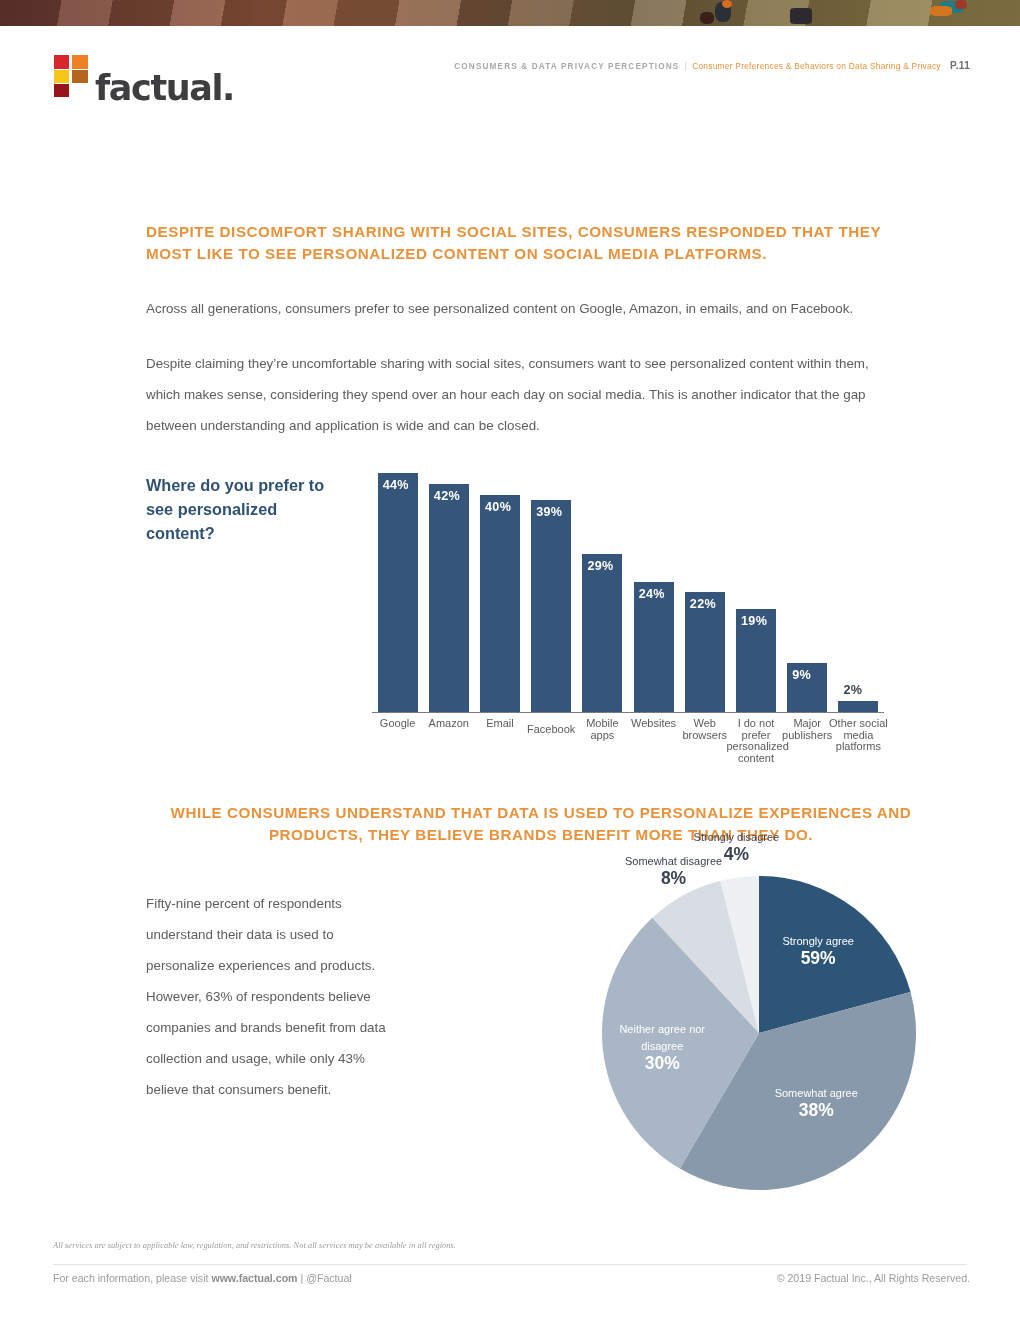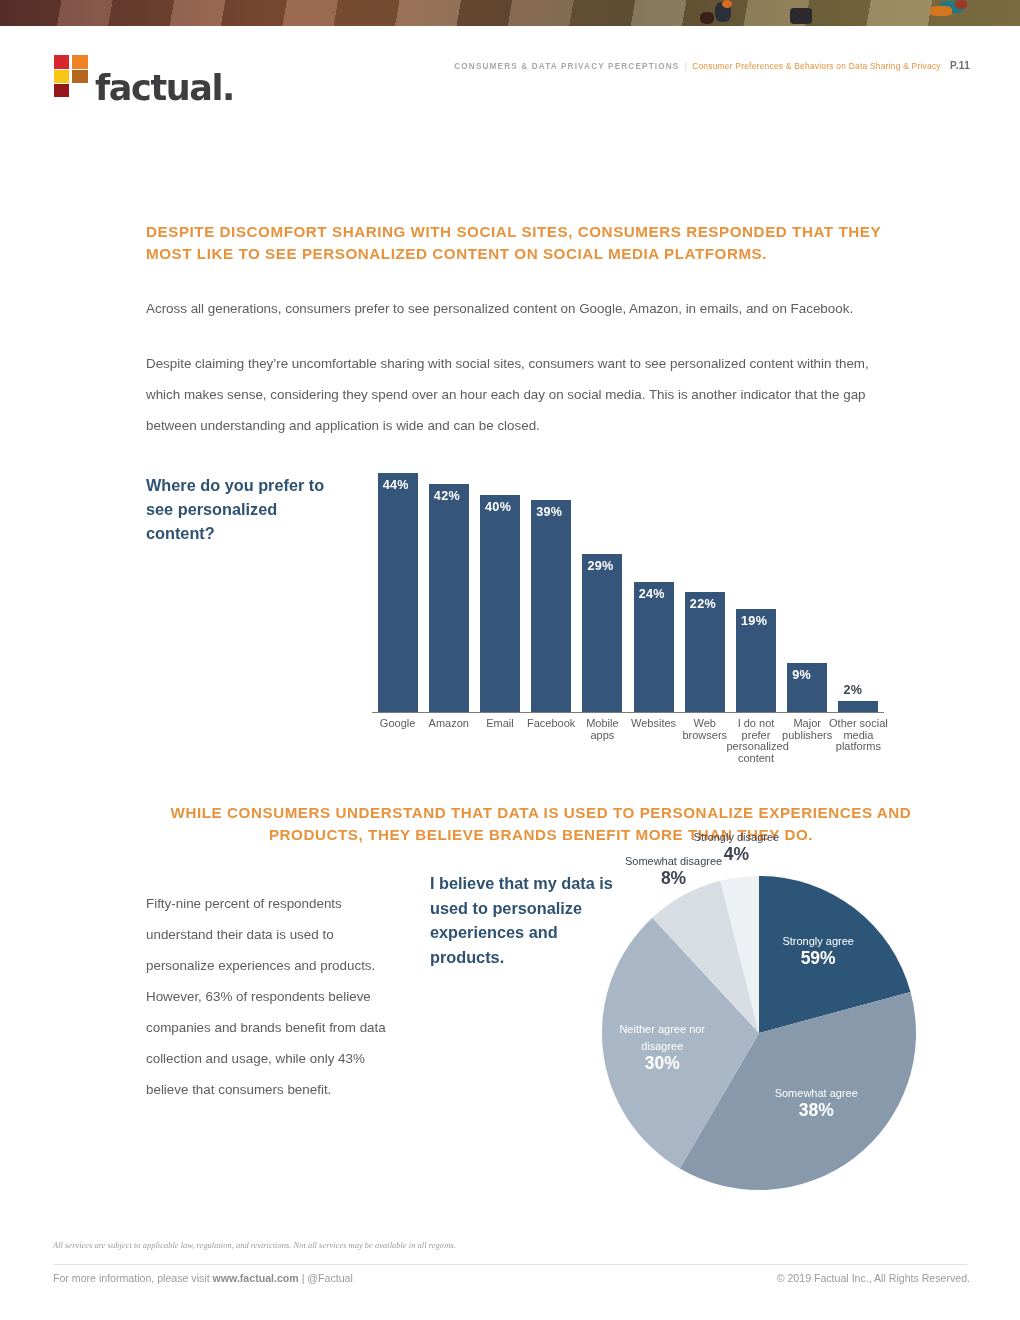--- a/index.html
+++ b/index.html
@@ -198,46 +198,45 @@
         </div>
         <div class="bar-col" style="left: 466.432px; width: 39.936px; height: 250px;">
           <div class="bar-rect" style="height: 10.8696px; background: rgb(53, 85, 122);"></div>
           <div class="bar-val dark" style="bottom: 14.8696px;">2%</div>
         </div>
       </div>
     <div class="bar-axis"></div>
   <div class="bar-lab" style="left: -4px; width: 59.2px;">Google</div>
       <div class="bar-lab" style="left: 47.2px; width: 59.2px;">Amazon</div>
       <div class="bar-lab" style="left: 98.4px; width: 59.2px;">Email</div>
-      <div class="bar-lab" style="left: 149.6px; width: 59.2px;">Facebook</div>
+      <div class="bar-lab" style="left: 149.6px; width: 59.2px; margin-top: 6px;">Facebook</div>
       <div class="bar-lab" style="left: 200.8px; width: 59.2px;">Mobile apps</div>
       <div class="bar-lab" style="left: 252px; width: 59.2px;">Websites</div>
       <div class="bar-lab" style="left: 303.2px; width: 59.2px;">Web browsers</div>
       <div class="bar-lab" style="left: 354.4px; width: 59.2px;">I do not prefer personalized content</div>
       <div class="bar-lab" style="left: 405.6px; width: 59.2px;">Major publishers</div>
       <div class="bar-lab" style="left: 456.8px; width: 59.2px;">Other social media platforms</div>
     </div>
 
   <div class="sec-head" id="sec2">WHILE CONSUMERS UNDERSTAND THAT DATA IS USED TO PERSONALIZE EXPERIENCES AND PRODUCTS, THEY BELIEVE BRANDS BENEFIT MORE THAN THEY DO.</div>
   <div class="body-p" id="p3" style="left:146px;top:888px;width:258px;">Fifty-nine percent of respondents understand their data is used to personalize experiences and products. However, 63% of respondents believe companies and brands benefit from data collection and usage, while only 43% believe that consumers benefit.</div>
 
-  <div class="pie-q">I believe that my data is used to personalize experiences and products.</div>
   <div class="piewrap">
     <svg class="pie-svg" id="pie-svg" width="330" height="330" viewBox="0 0 330 330">
         <path d="M 165 165 L 165 8 A 157 157 0 0 1 316.5445175583694 123.97245805558089 Z" fill="#2d5578"></path>
         <path d="M 165 165 L 316.5445175583694 123.97245805558089 A 157 157 0 0 1 85.79619043856357 300.5572076687762 Z" fill="#8899ab"></path>
         <path d="M 165 165 L 85.79619043856357 300.5572076687762 A 157 157 0 0 1 58.3834655220559 49.752810984764764 Z" fill="#a9b6c5"></path>
         <path d="M 165 165 L 58.3834655220559 49.752810984764764 A 157 157 0 0 1 126.33421162737571 12.835757125652435 Z" fill="#d7dde3"></path>
         <path d="M 165 165 L 126.33421162737571 12.835757125652435 A 157 157 0 0 1 164.99999999999997 8 Z" fill="#eef1f4"></path>
       </svg>
   <div class="pie-lab" style="color: rgb(255, 255, 255); width: 130px; left: 159.157px; top: 63.6983px;"><span class="pl-txt">Strongly agree</span><span class="pl-num">59%</span></div>
       <div class="pie-lab" style="color: rgb(255, 255, 255); width: 130px; left: 157.248px; top: 215.808px;"><span class="pl-txt">Somewhat agree</span><span class="pl-num">38%</span></div>
       <div class="pie-lab" style="color: rgb(255, 255, 255); width: 130px; left: 3.23627px; top: 151.576px;"><span class="pl-txt">Neither agree nor disagree</span><span class="pl-num">30%</span></div>
       <div class="pie-lab" style="color: rgb(61, 68, 81); width: 130px; left: 14.5574px; top: -16.2685px;"><span class="pl-txt">Somewhat disagree</span><span class="pl-num">8%</span></div>
       <div class="pie-lab" style="color: rgb(61, 68, 81); width: 130px; left: 77.3991px; top: -39.7122px;"><span class="pl-txt">Strongly disagree</span><span class="pl-num">4%</span></div>
     </div>
 
   <div class="disclaimer">All services are subject to applicable law, regulation, and restrictions. Not all services may be available in all regions.</div>
   <div class="foot-rule"></div>
-  <div class="foot-left"><span>For more information, please visit </span><b>www.factual.com</b><span> | @Factual</span></div>
+  <div class="foot-left"><span>For each information, please visit </span><b>www.factual.com</b><span> | @Factual</span></div>
   <div class="foot-right">© 2019 Factual Inc., All Rights Reserved.</div>
 
 </div>
 
 </body></html>

